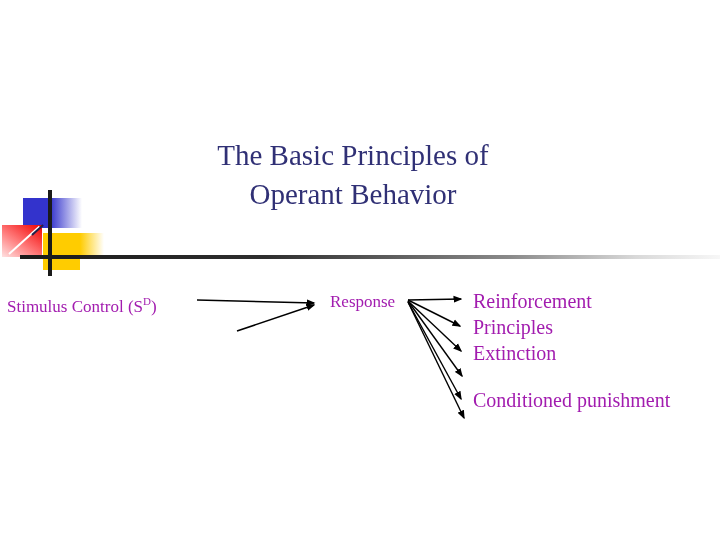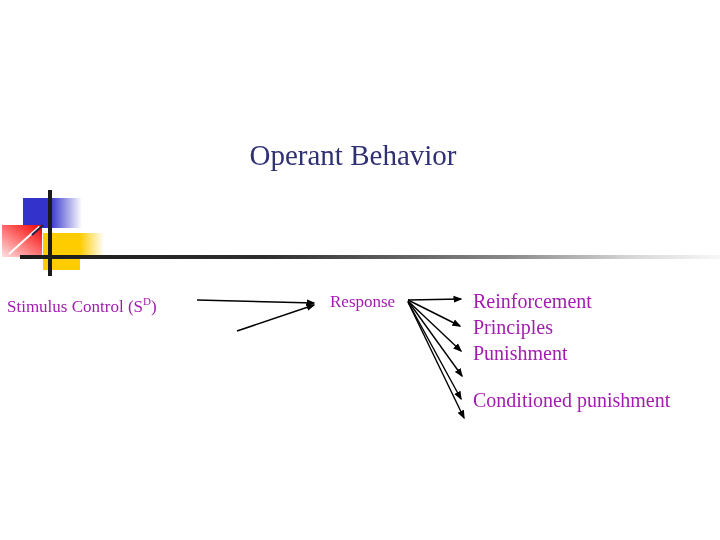--- a/index.html
+++ b/index.html
@@ -67,40 +67,41 @@
   }
   .arrows line { stroke: #000000; }
   .thick line { stroke-width: 1.6px; }
 </style>
 </head>
 <body>
 
 <div class="slide">
 
   <div class="title">
+    <div>The Basic Principles of</div>
     <div>Operant Behavior</div>
   </div>
 
   <div class="deco sq-blue"></div>
   <div class="deco sq-blue-fade"></div>
   <div class="deco sq-yellow"></div>
   <div class="deco sq-yellow-fade"></div>
   <div class="deco sq-red"></div>
   <div class="deco slash-white"></div>
   <div class="deco slash-navy"></div>
   <div class="deco vline"></div>
   <div class="deco hline"></div>
 
   <div class="bodytext t17 stimulus"><span>Stimulus Control (S</span><sup>D</sup><span>)</span></div>
 
   <div class="bodytext t17 response">Response</div>
 
   <div class="bodytext t16 outcome-0">Reinforcement</div>
   <div class="bodytext t16 outcome-1">Principles</div>
-  <div class="bodytext t16 outcome-2">Punishment</div>
+  <div class="bodytext t16 outcome-2">Extinction</div>
   <div class="bodytext t16 outcome-4">Conditioned punishment</div>
 
   <svg class="arrows" viewBox="0 0 720 540">
     <defs>
       <marker id="ah" markerUnits="userSpaceOnUse" markerWidth="9" markerHeight="8" refX="7.5" refY="4" orient="auto">
         <path d="M0,0.5 L9,4 L0,7.5 Z" fill="#000000"></path>
       </marker>
     </defs>
     <g class="thick">
       <line x1="197" y1="300" x2="314" y2="303" marker-end="url(#ah)"></line>

